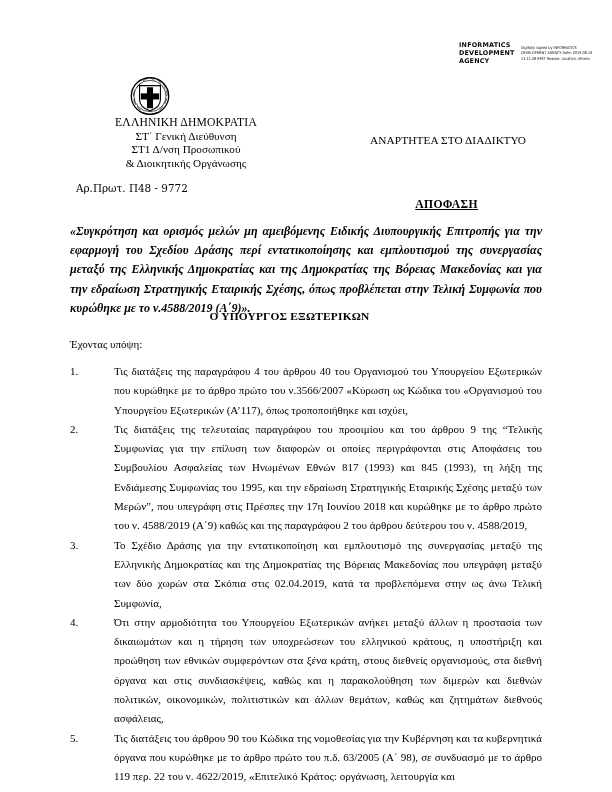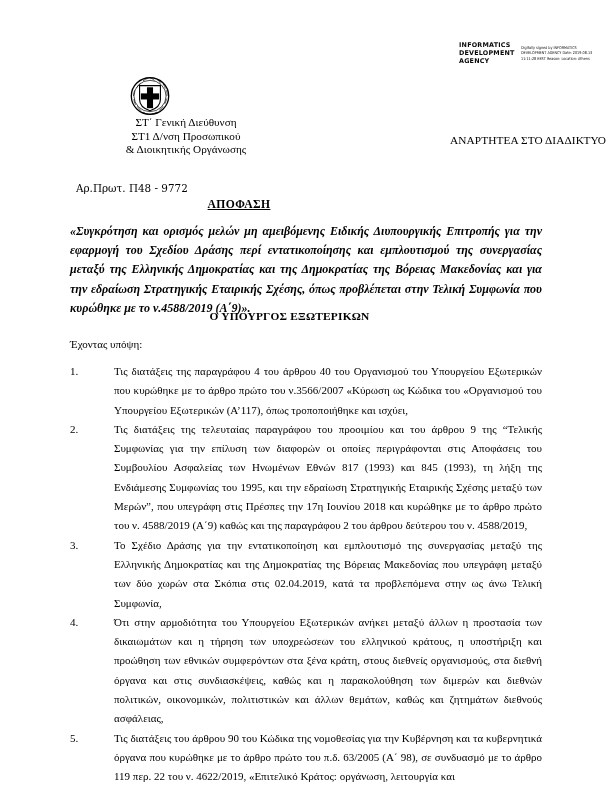--- a/index.html
+++ b/index.html
@@ -103,34 +103,34 @@
     font-size: 10.4px;
     font-family: "DejaVu Serif", serif;
   }
 
   
   .anartitea {
     position: absolute;
     left: 370px;
     top: 134px;
     width: 236px;
-    text-align: right;
+    text-align: left;
     font-size: 11.3px;
     letter-spacing: 0.1px;
   }
 
   
   .apofasi {
     position: absolute;
     left: 0;
     top: 198px;
     width: 504px;
     padding-right: 26px;
     box-sizing: border-box;
-    text-align: center;
+    text-align: right;
     font-size: 11.6px;
     font-weight: bold;
     text-decoration: underline;
     letter-spacing: 0.4px;
   }
 
   
   .subject {
     position: absolute;
     left: 70px;
@@ -225,20 +225,21 @@
       </g>
 
       <path d="M26 22 h48 v32 q0 18 -24 26 q-24 -8 -24 -26 z" fill="#ffffff" stroke="#000" stroke-width="2.6"></path>
 
       <rect x="43" y="26" width="14" height="48" fill="#000"></rect>
       <rect x="29" y="40" width="42" height="14" fill="#000"></rect>
     </svg>
   </div>
 
   <div class="org-block">
+    <div class="l1">ΕΛΛΗΝΙΚΗ ΔΗΜΟΚΡΑΤΙΑ</div>
     <div class="l3">ΣΤ΄ Γενική Διεύθυνση</div>
     <div class="l4">ΣΤ1 Δ/νση Προσωπικού</div>
     <div class="l5">&amp; Διοικητικής Οργάνωσης</div>
   </div>
 
   <div class="protocol">Αρ.Πρωτ. Π48 -  9772</div>
 
   <div class="anartitea">ΑΝΑΡΤΗΤΕΑ ΣΤΟ ΔΙΑΔΙΚΤΥΟ</div>
 
   <div class="apofasi">ΑΠΟΦΑΣΗ</div>

